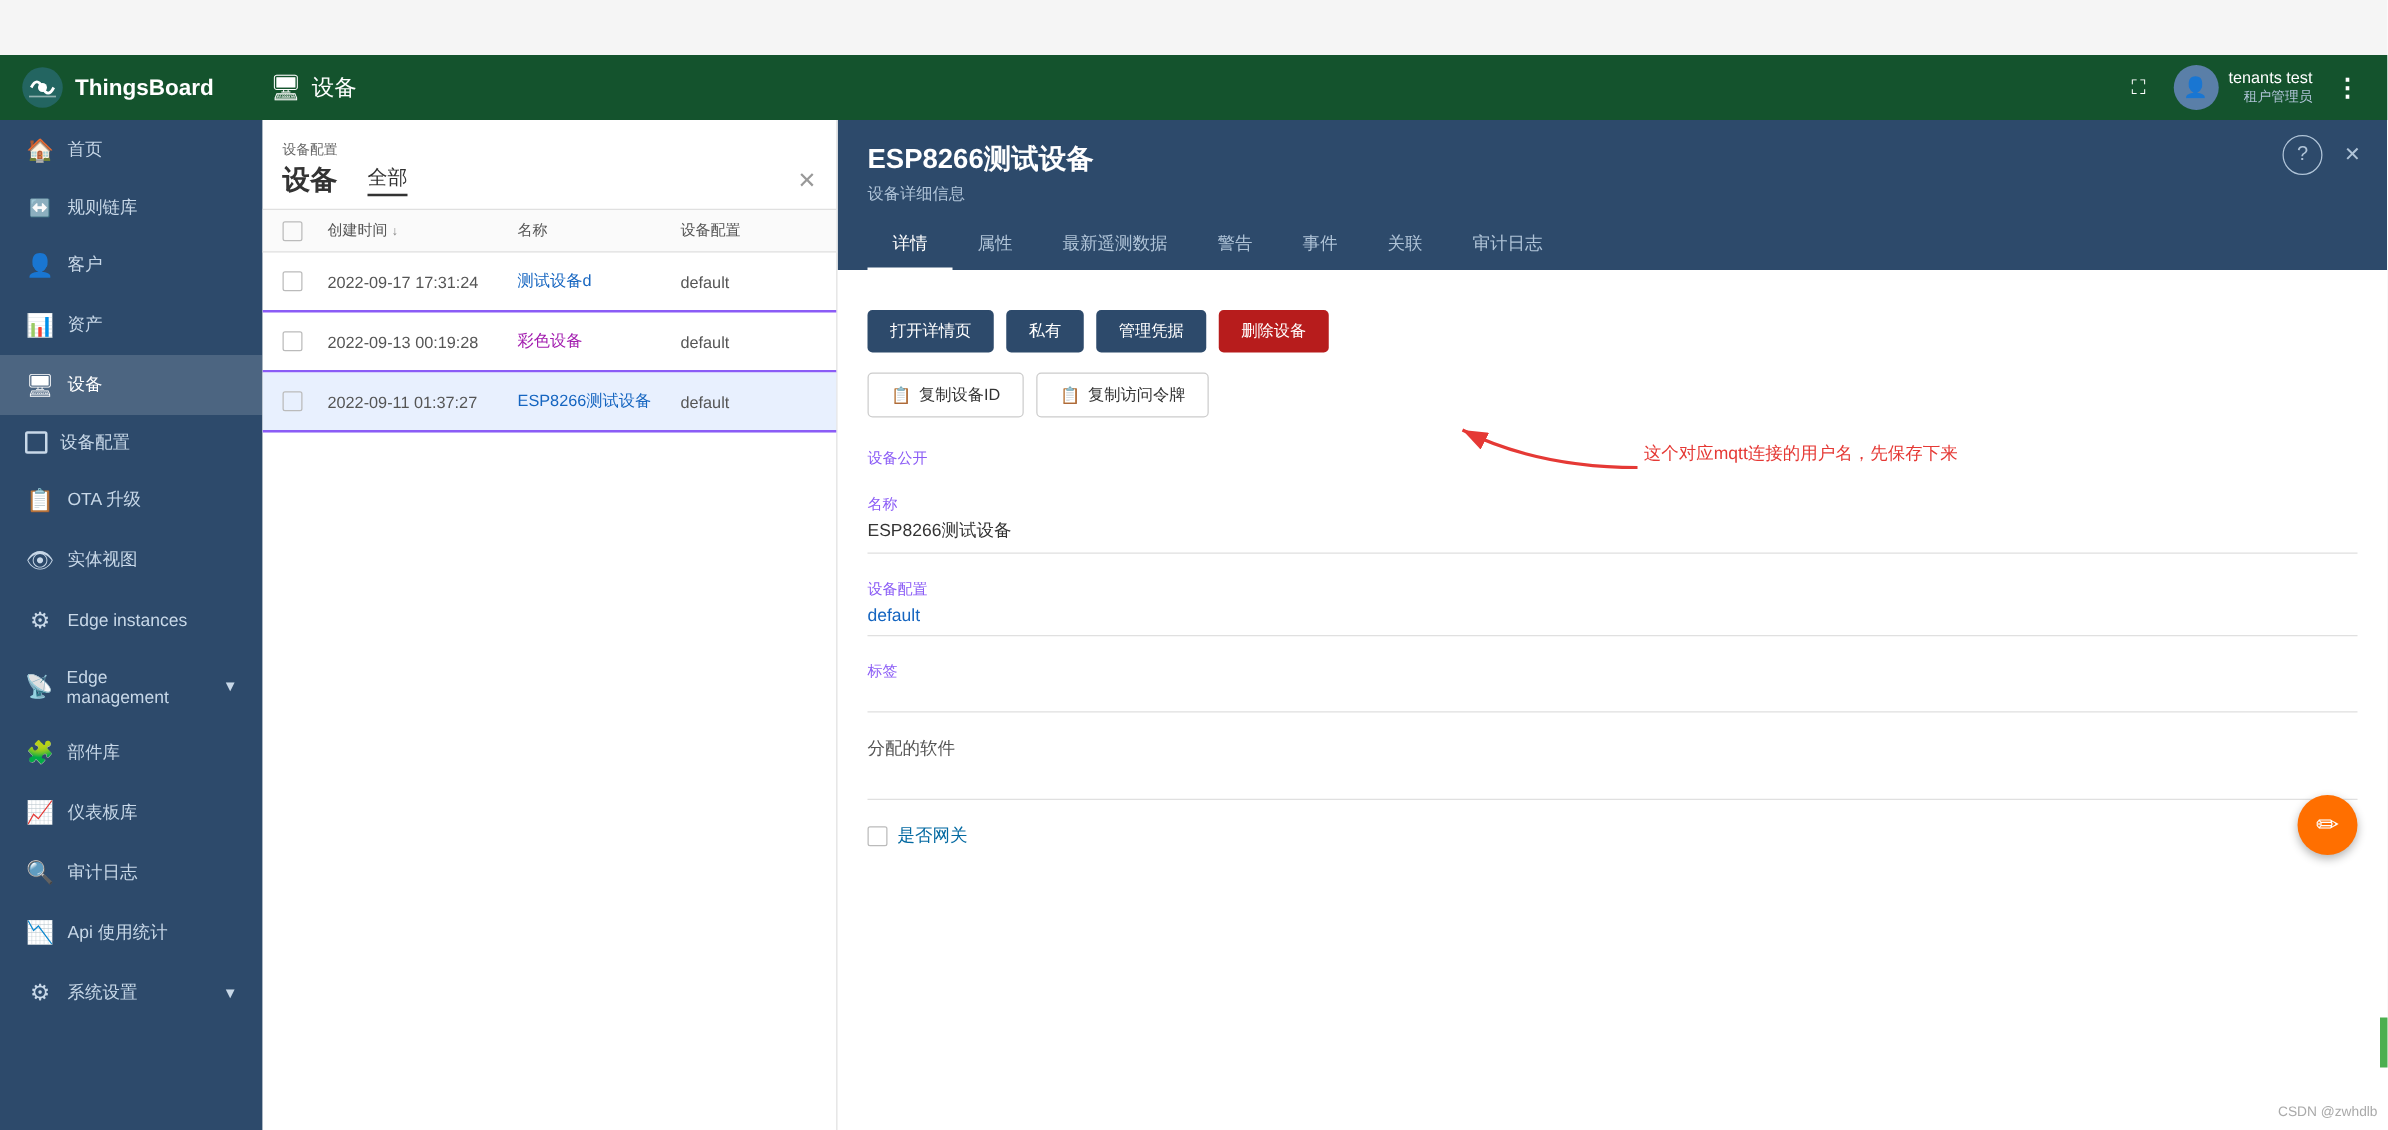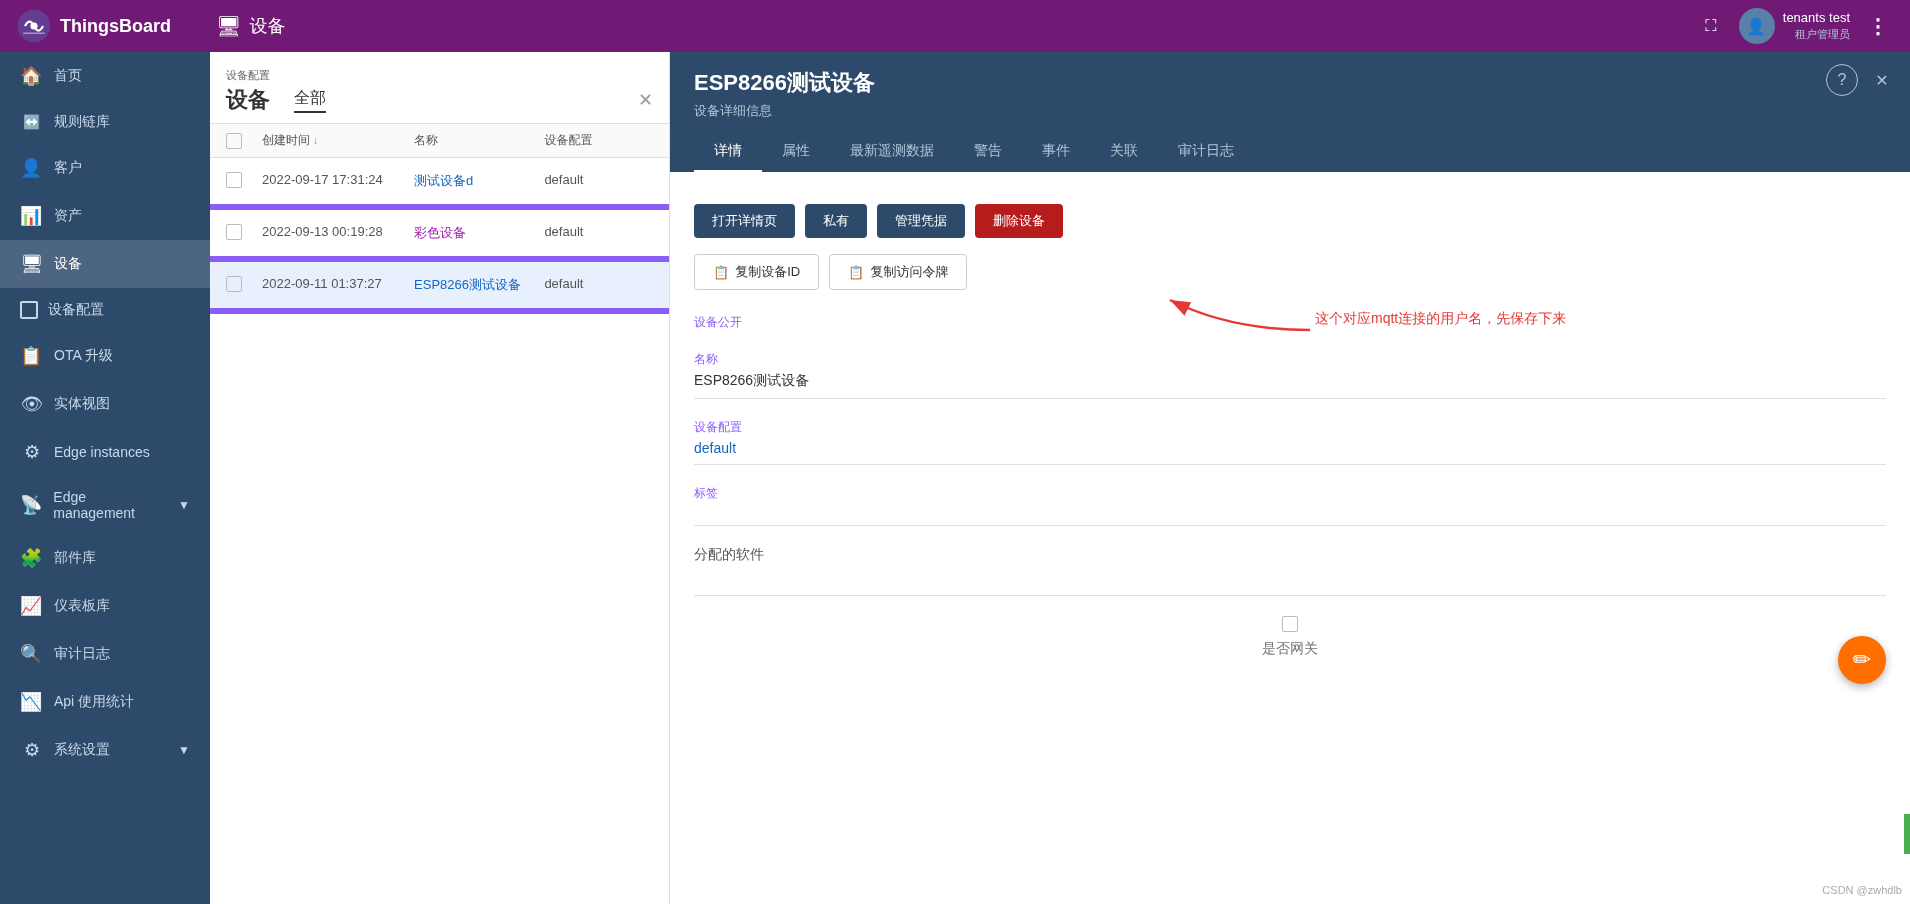--- a/index.html
+++ b/index.html
@@ -1,26 +1,27 @@
 <!DOCTYPE html>
 <html><head>
   <meta charset="utf-8">
   <style>
     * { margin: 0; padding: 0; box-sizing: border-box; }
     body { font-family: 'Microsoft YaHei', Arial, sans-serif; background: #f5f5f5; width: 1910px; height: 904px; overflow: hidden; display: flex; flex-direction: column; }
 
     
     .header {
-      background: #701a75;
+      background: #14532d;
       height: 52px;
       display: flex;
       align-items: center;
       padding: 0 16px;
       flex-shrink: 0;
       color: white;
+      margin-top: 44px;
     }
     .header-logo {
       display: flex;
       align-items: center;
       gap: 8px;
       font-size: 18px;
       font-weight: bold;
       color: white;
       width: 200px;
     }
@@ -148,22 +149,23 @@
       font-size: 12px;
       color: #555;
     }
     .col-check { width: 36px; }
     .col-date { flex: 1.4; }
     .col-name { flex: 1.2; }
     .col-config { flex: 1; }
     .sort-icon { font-size: 10px; color: #888; }
     .table-row {
       display: flex;
+      align-items: center;
       padding: 14px 16px;
-      border-bottom: 6px solid #8b5cf6;
+      border-bottom: 2px solid #8b5cf6;
       cursor: pointer;
       font-size: 13px;
     }
     .table-row.selected { background: #e8f0fe; }
     .table-row .col-date { color: #555; }
     .table-row .col-name { color: #1565c0; }
     .table-row .col-config { color: #555; }
     .checkbox { width: 16px; height: 16px; border: 1px solid #bbb; border-radius: 2px; }
 
     
@@ -262,22 +264,21 @@
       color: #555;
       margin-bottom: 12px;
       margin-top: 8px;
     }
 
     .checkbox-row {
       display: flex;
       align-items: center;
       gap: 8px;
       font-size: 14px;
-      color: #737373;
-      flex-direction: column;
+      color: #0369a1;
     }
     .icon-btn {
       width: 32px;
       height: 32px;
       border-radius: 50%;
       border: none;
       background: transparent;
       color: #b0c4d8;
       font-size: 18px;
       cursor: pointer;

